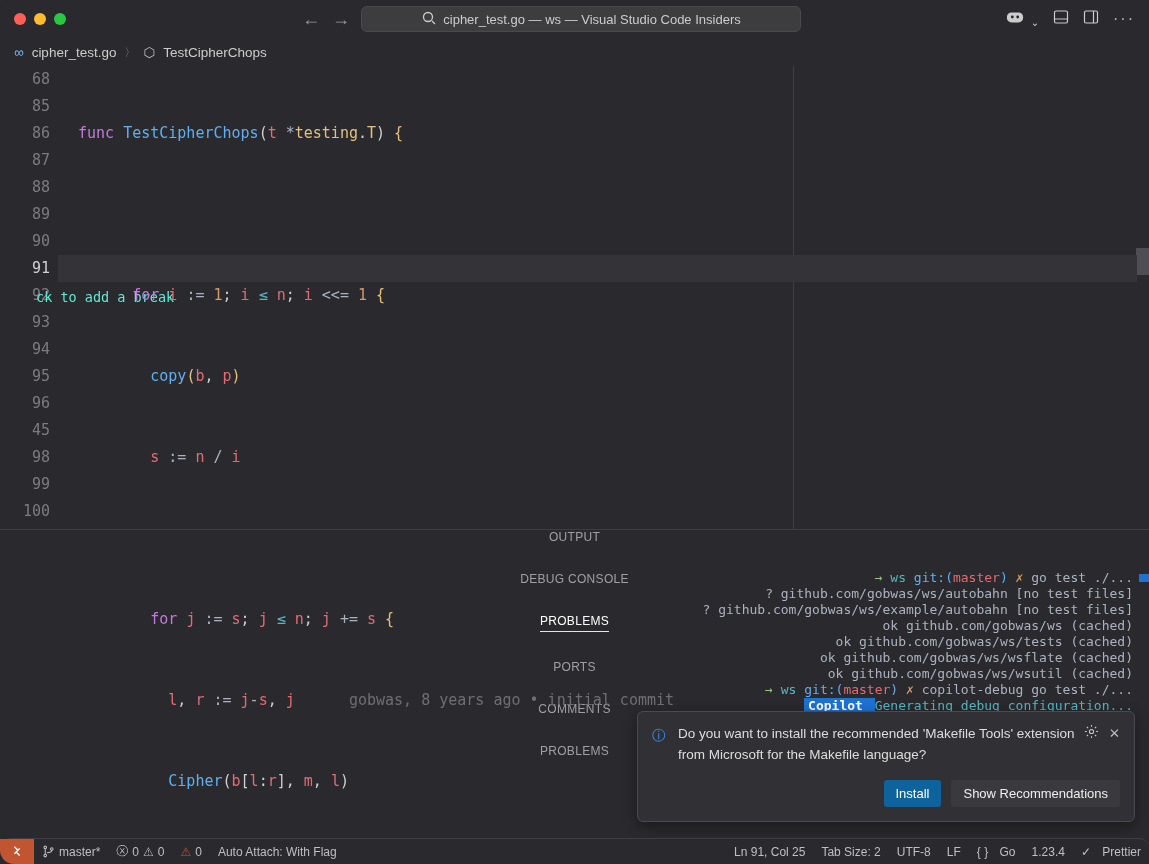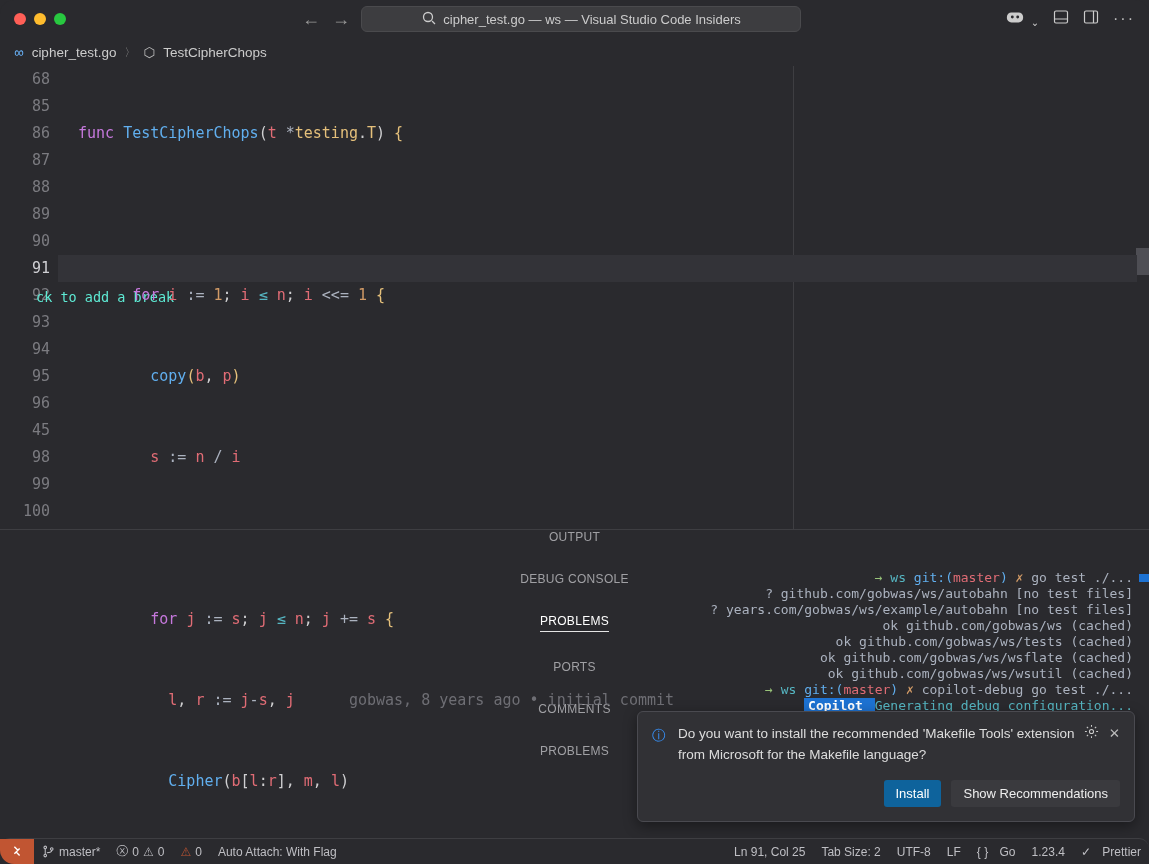--- a/index.html
+++ b/index.html
@@ -247,21 +247,21 @@
       <span class="icon" style="letter-spacing:2px;">···</span>
       <span class="icon">⌃</span>
       <span class="icon">✕</span>
     </div>
   </div>
 
   <div class="terminal">
     <div class="term-scroll"></div>
 <div><span class="t-green">→ </span><span class="t-teal">ws</span><span class="t-blue"> git:(</span><span class="t-red">master</span><span class="t-blue">) </span><span class="t-ylw">✗</span><span class="t-gray"> go test ./...</span></div>
 <div class="t-gray">?       github.com/gobwas/ws/autobahn   [no test files]</div>
-<div class="t-gray">?       years.com/gobwas/ws/example/autobahn   [no test files]</div>
+<div class="t-gray">?       github.com/gobwas/ws/example/autobahn   [no test files]</div>
 <div class="t-gray">ok      github.com/gobwas/ws    (cached)</div>
 <div class="t-gray">ok      github.com/gobwas/ws/tests      (cached)</div>
 <div class="t-gray">ok      github.com/gobwas/ws/wsflate    (cached)</div>
 <div class="t-gray">ok      github.com/gobwas/ws/wsutil     (cached)</div>
 <div><span class="t-green">→ </span><span class="t-teal">ws</span><span class="t-blue"> git:(</span><span class="t-red">master</span><span class="t-blue">) </span><span class="t-ylw">✗</span><span class="t-gray"> copilot-debug go test ./...</span></div>
 <div><span class="copilot-badge"> Copilot </span>  <span class="t-teal">Generating debug configuration...</span></div>
 <div><span class="term-cursor"></span></div>
   </div>
 </div>
 

